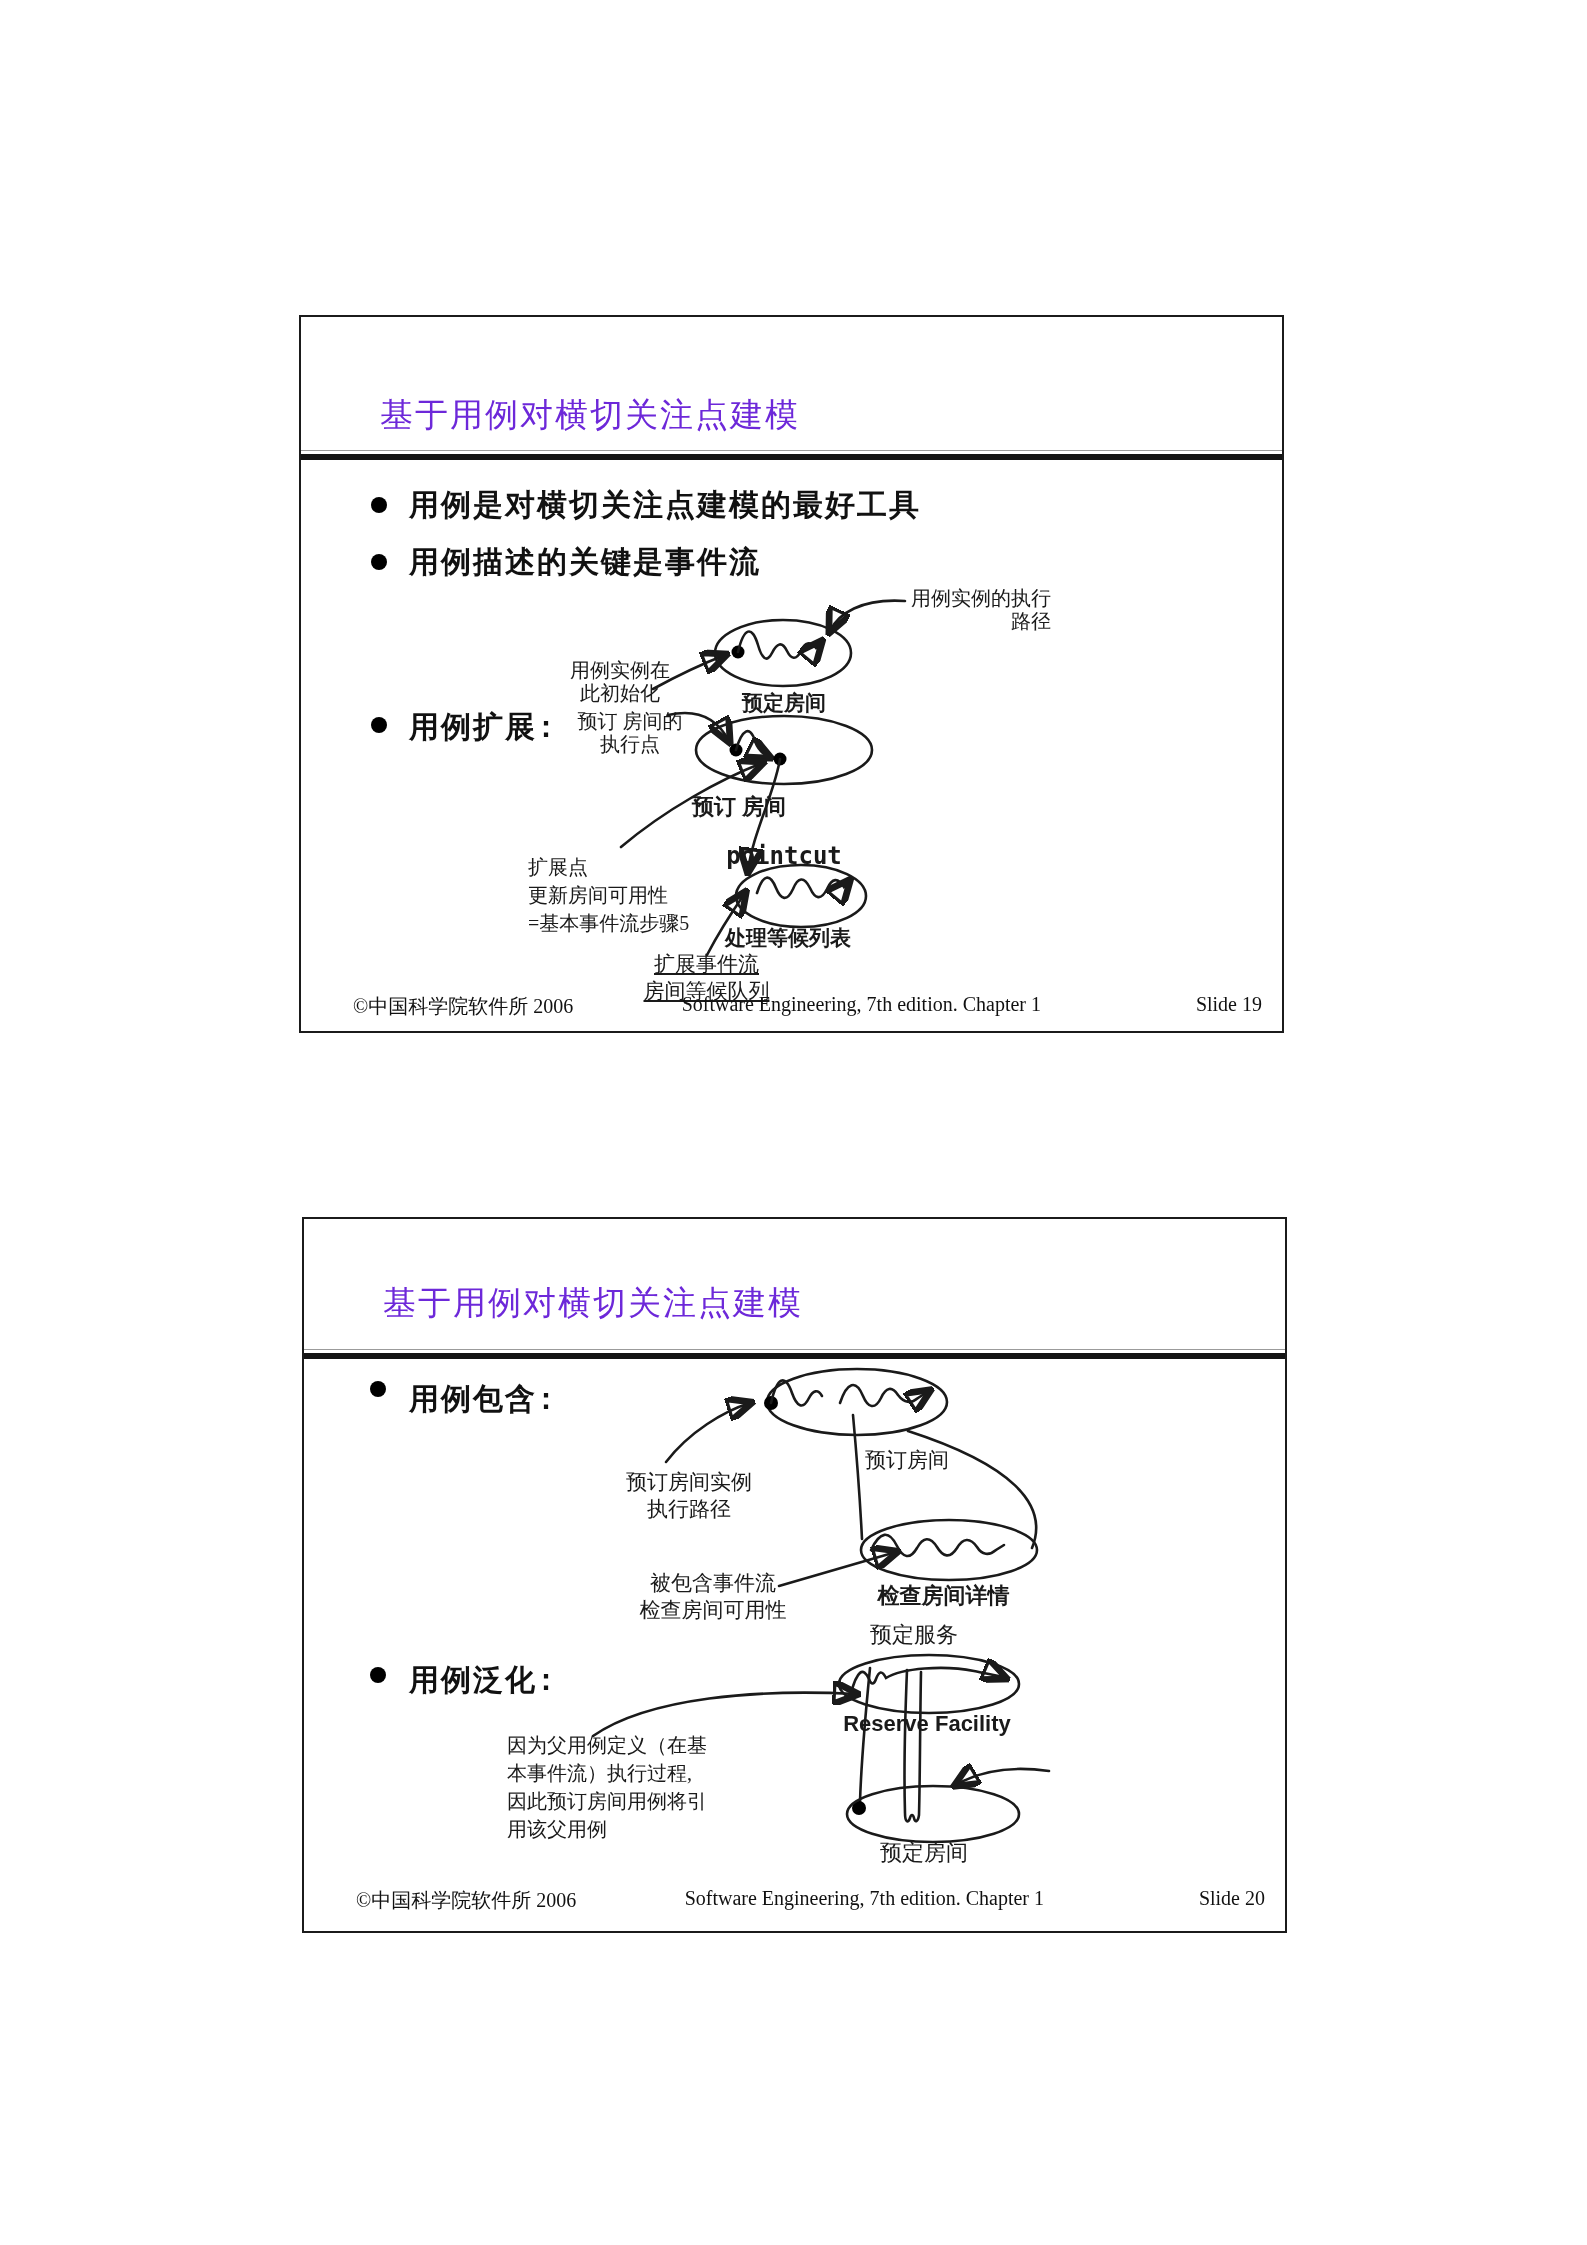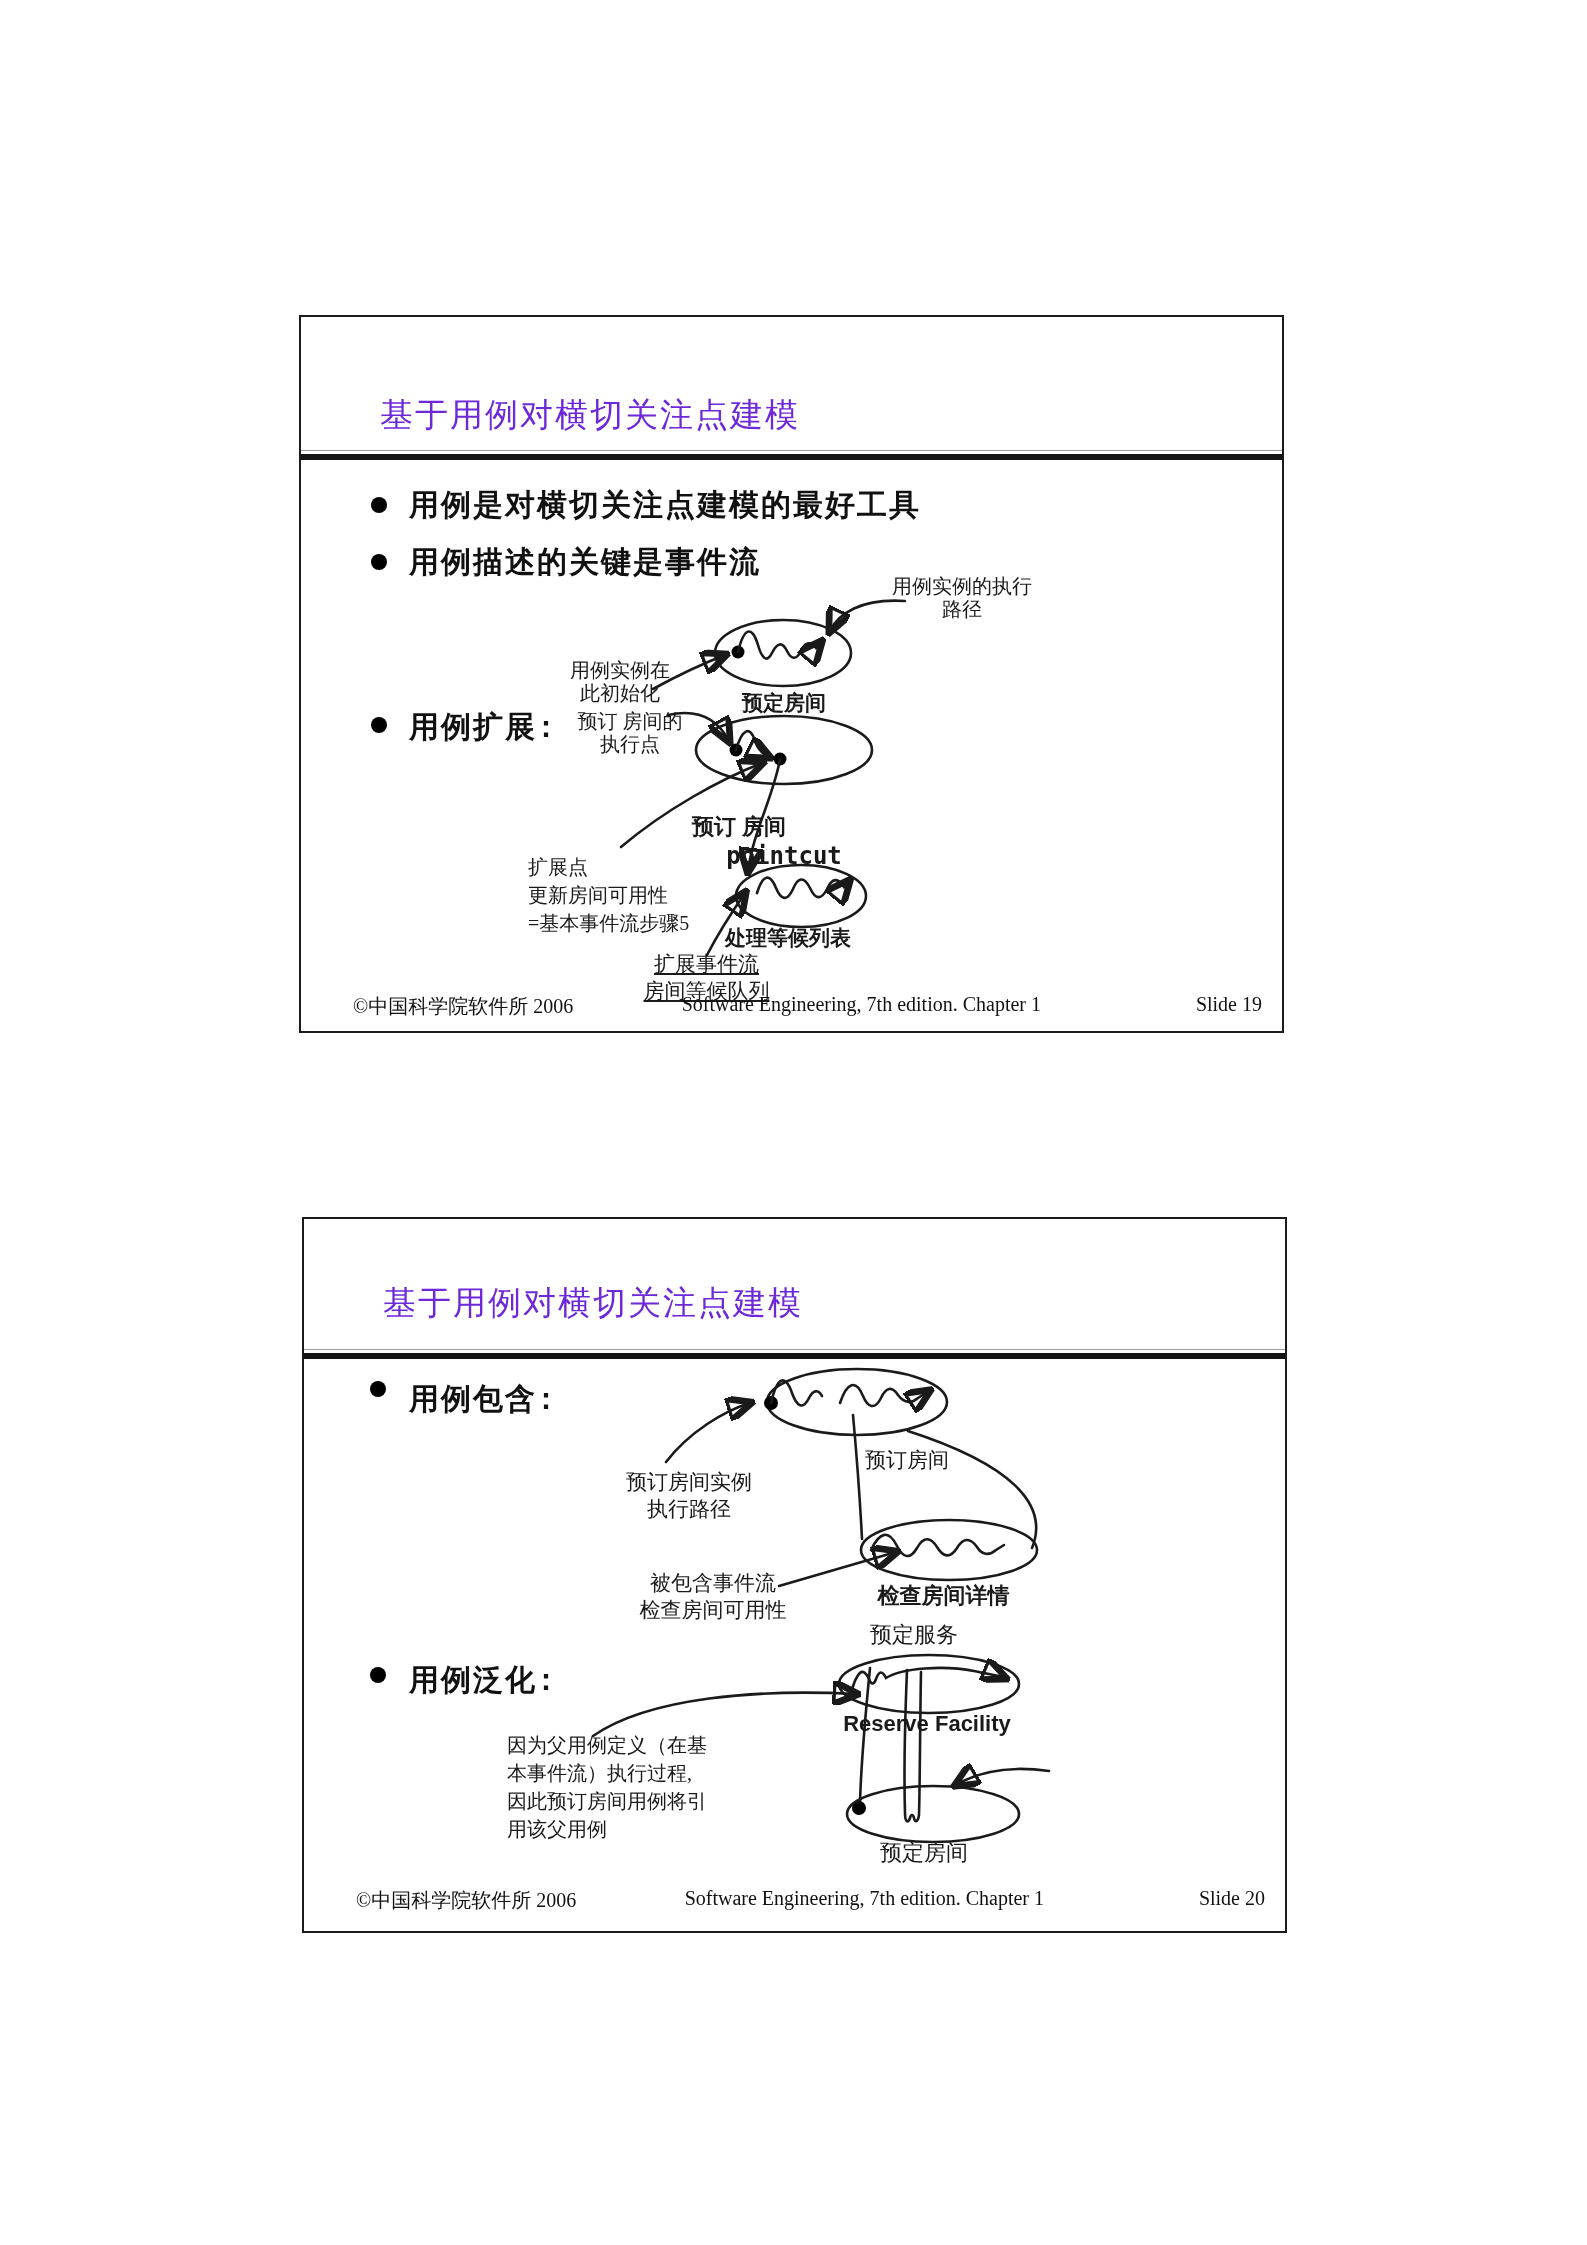--- a/index.html
+++ b/index.html
@@ -64,28 +64,28 @@
     <circle cx="479" cy="442" r="6.5"></circle>
     <path d="M367 398 C398 391 417 403 428 424" marker-end="url(#ah1)"></path>
     <path d="M479 442 C473 478 452 515 447 554" marker-end="url(#ah1)"></path>
     <path d="M320 530 C365 492 420 462 461 446" marker-end="url(#ah1)"></path>
 
     <ellipse cx="500" cy="579" rx="65" ry="31"></ellipse>
     <path d="M456 576 C462 557 469 556 475 571 C480 583 486 585 492 572 C497 560 503 559 509 571 C514 582 520 584 526 572 C531 561 537 560 543 570 L548 564" marker-end="url(#ah1)"></path>
     <path d="M406 638 C419 613 433 592 444 576" marker-end="url(#ah1)"></path>
   </svg>
 
-  <div class="lbl" style="left:572px;top:258px;width:178px;">用例实例的执行
+  <div class="lbl" style="left:572px;top:270px;width:178px;text-align:right;">用例实例的执行
 路径</div>
   <div class="lbl" style="left:254px;top:342px;width:130px;">用例实例在
 此初始化</div>
   <div class="lbl b" style="left:408px;top:374px;width:150px;font-size:21px;">预定房间</div>
   <div class="lbl" style="left:258px;top:393px;width:142px;">预订 房间的
 执行点</div>
-  <div class="lbl b" style="left:368px;top:478px;width:140px;font-size:22px;margin-top:20px;">预订 房间</div>
+  <div class="lbl b" style="left:368px;top:478px;width:140px;font-size:22px;">预订 房间</div>
   <div class="lbl mono" style="left:398px;top:528px;width:170px;">pointcut</div>
   <div class="lbl note" style="left:227px;top:536px;width:250px;">扩展点
 更新房间可用性
 =基本事件流步骤5</div>
   <div class="lbl b" style="left:387px;top:609px;width:200px;font-size:21px;">处理等候列表</div>
   <div class="lbl n21" style="left:308px;top:634px;width:195px;text-decoration:underline;">扩展事件流
 房间等候队列</div>
 
   <div class="footer">
     <span class="fl">©中国科学院软件所 2006</span>

